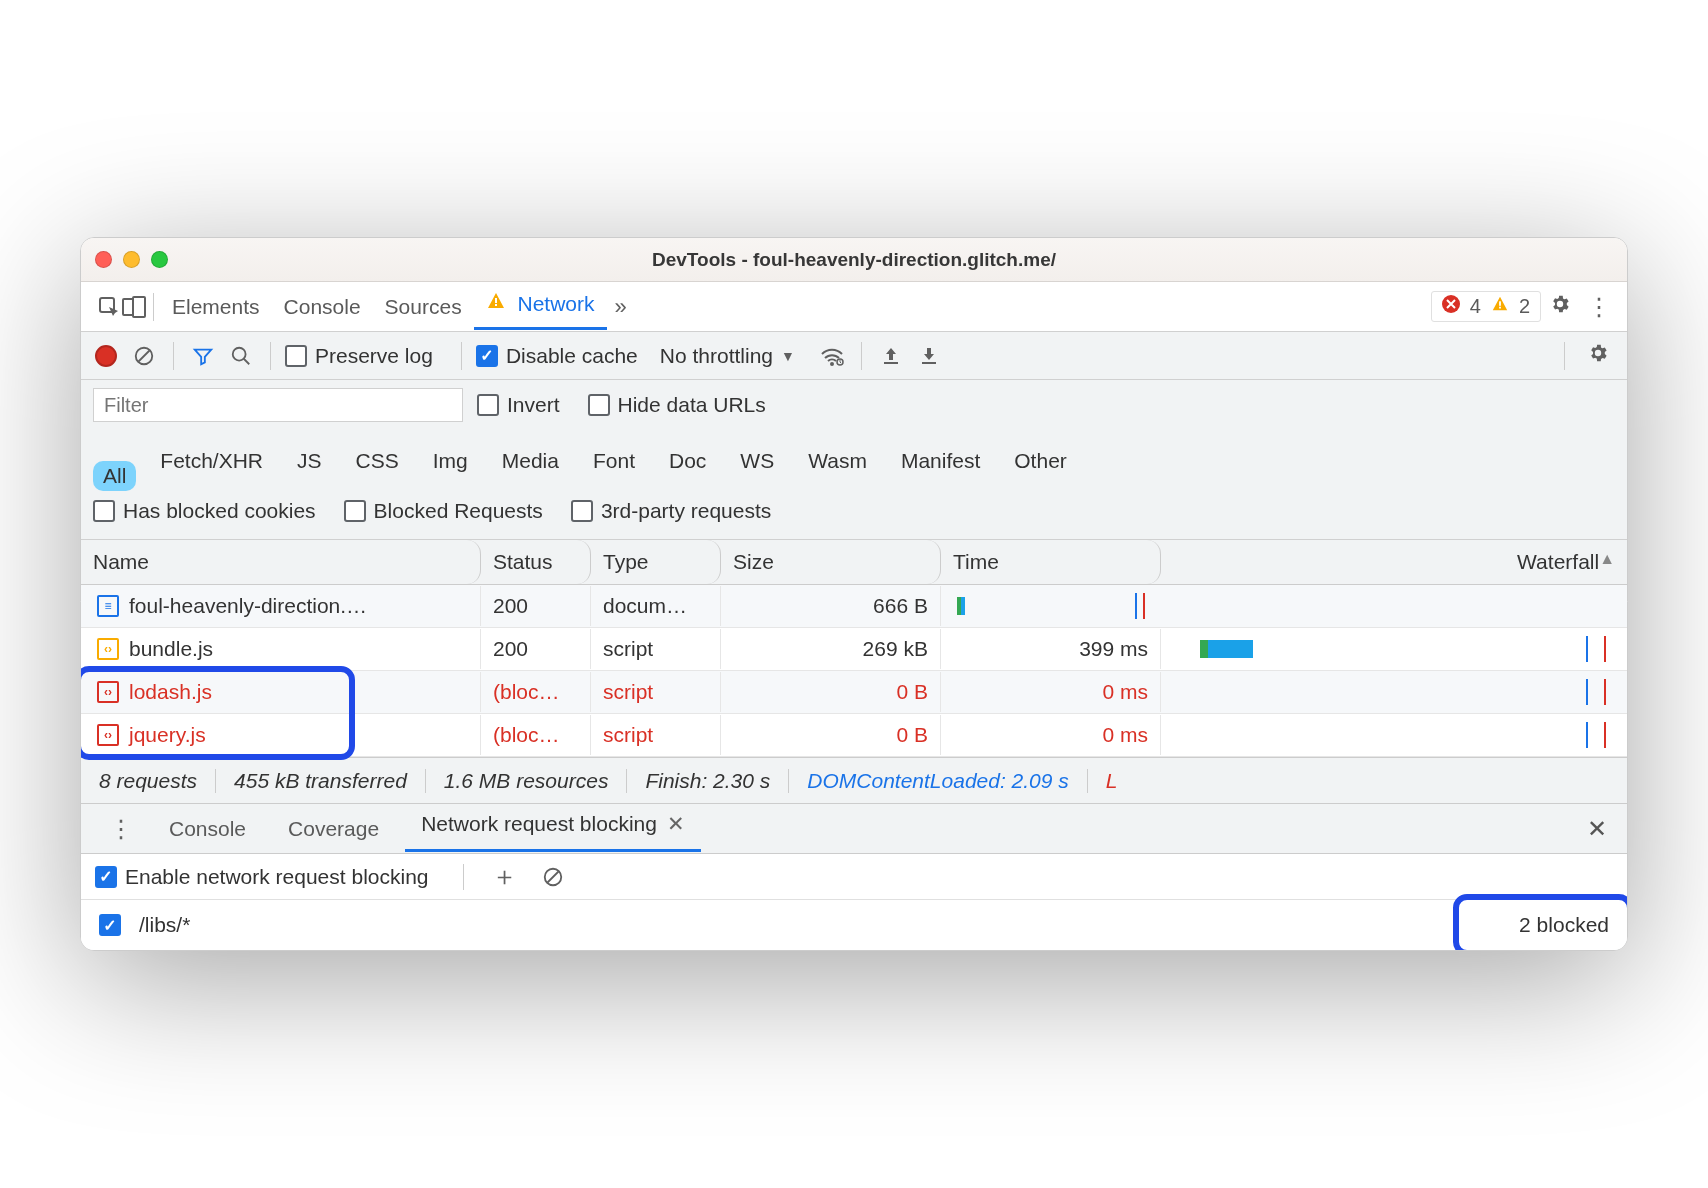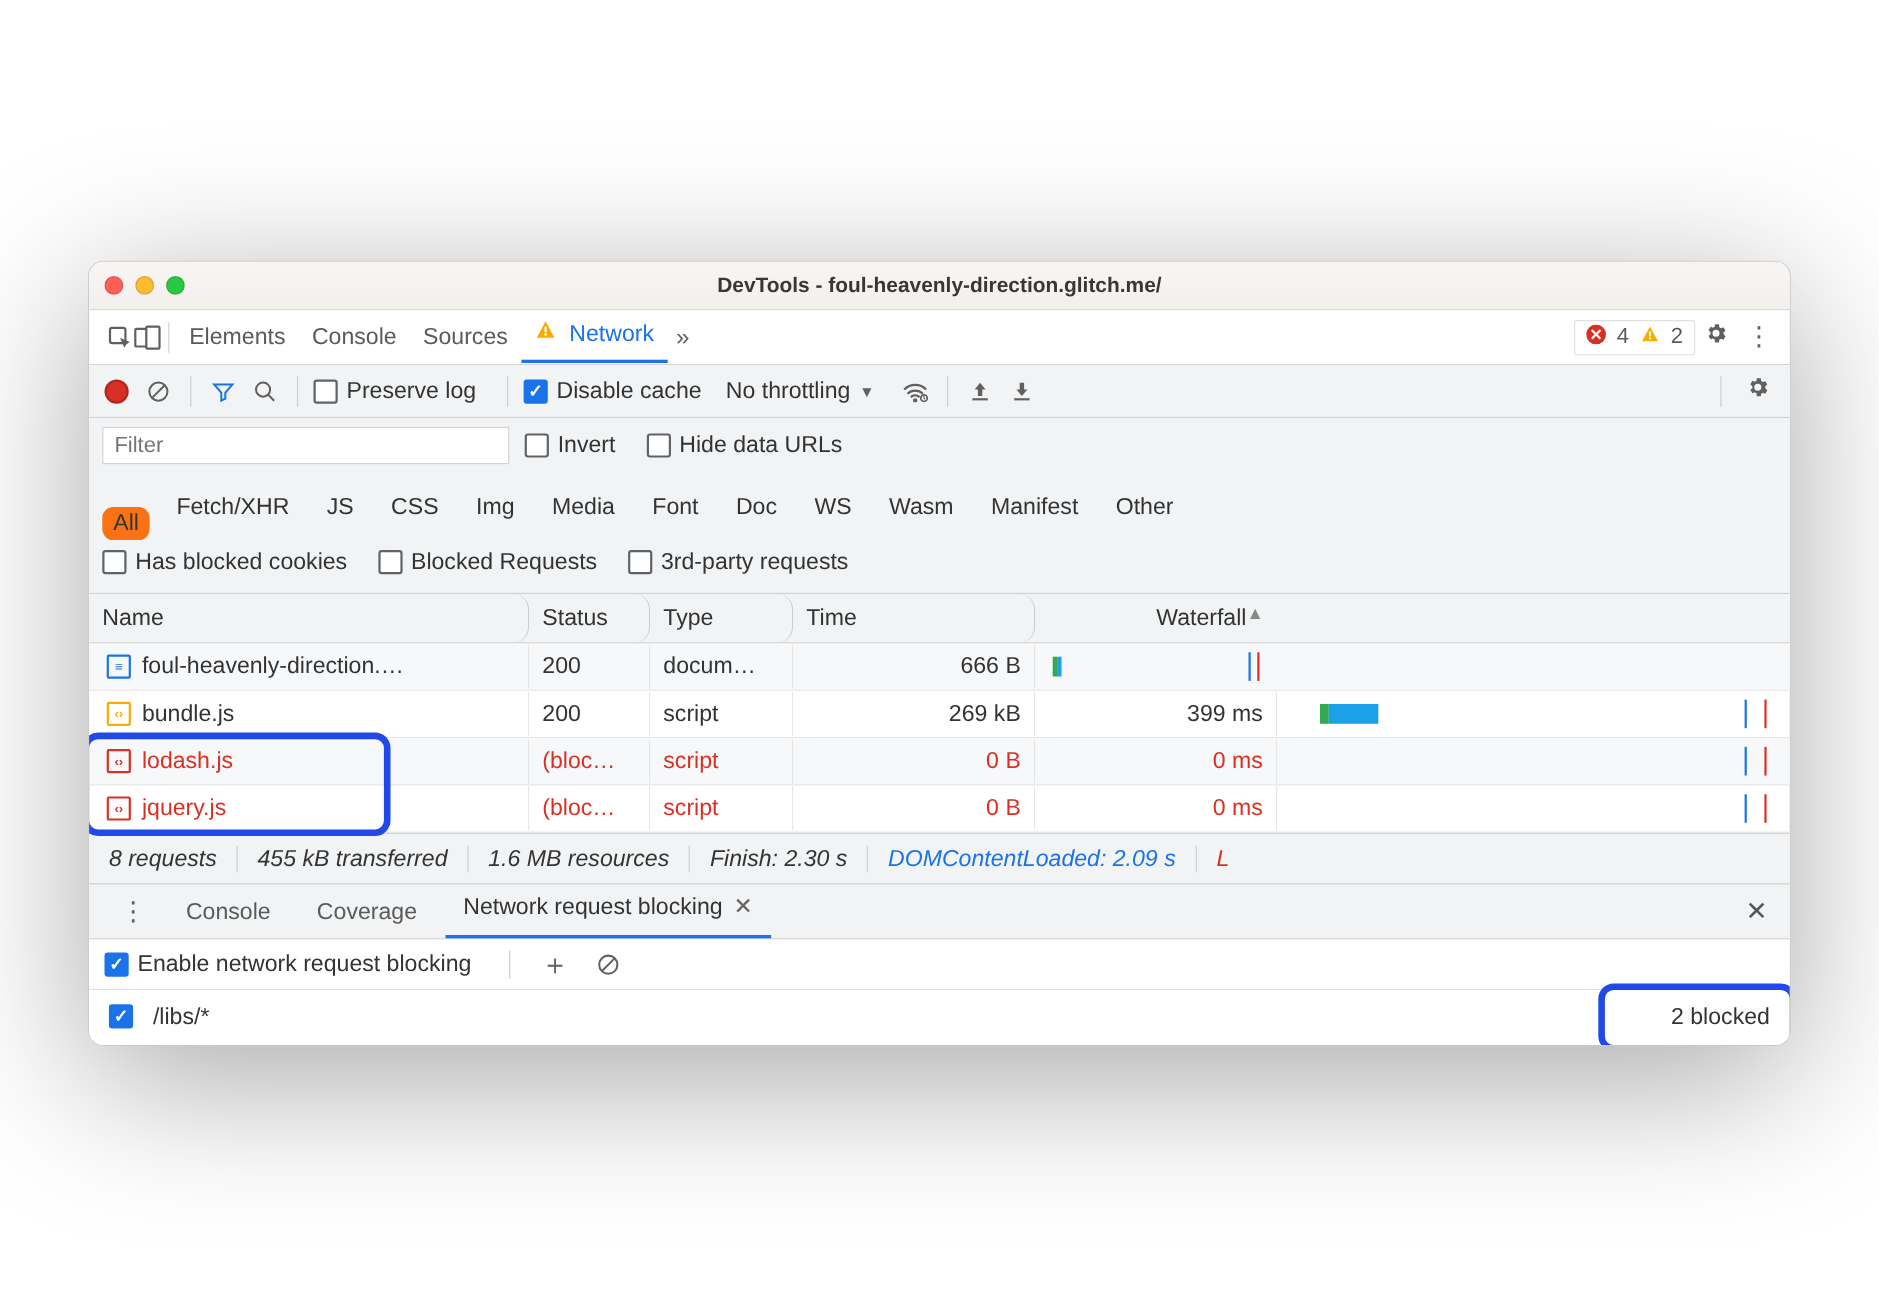--- a/index.html
+++ b/index.html
@@ -112,21 +112,21 @@
   border-bottom: 1px solid #d0d0d0;
   background: #f1f3f4;
   font-size: 21px;
 }
 .filterrow { display: flex; align-items: center; gap: 14px; margin-bottom: 8px; flex-wrap: wrap; }
 .filter-input {
   width: 370px; height: 34px; border: 1px solid #d0d0d0; background: #fff;
   padding: 4px 10px; font-size: 20px; color: #666;
 }
 .type-chip { padding: 3px 10px; cursor: pointer; }
-.type-chip.sel { background: #f97316; border-radius: 10px; margin-top: 31px; }
+.type-chip.sel { background: #7dd3fc; border-radius: 10px; margin-top: 31px; }
 
 .table {
   font-size: 21px;
 }
 .thead, .trow {
   display: grid;
   grid-template-columns: 400px 110px 130px 220px 220px 1fr;
   align-items: center;
 }
 .thead { background: #f1f3f4; border-bottom: 1px solid #ccc; }
@@ -401,20 +401,21 @@
             <span>3rd-party requests</span>
       </label>
     </div>
   </div>
 
   <div class="table rel">
     <div class="thead">
       <div>Name</div>
       <div>Status</div>
       <div>Type</div>
+      <div>Size</div>
       <div>Time</div>
       <div>
         <span>Waterfall</span>
         <span class="sort-tri">▲</span>
       </div>
     </div>
     <div id="rows">
           <div class="trow even">
             <div class="name-cell">
               <span class="fileico doc">≡</span>
@@ -515,21 +516,21 @@
       <span class="plus">＋</span>
       <span class="clear-ico">
         <svg width="22" height="22" viewBox="0 0 24 24" fill="none" stroke="#606060" stroke-width="2">
               <circle cx="12" cy="12" r="9"></circle>
               <line x1="6" y1="18" x2="18" y2="6"></line>
             </svg>
       </span>
     </div>
     <div class="drawer-list" id="patterns">
           <div class="drawer-row">
-            <span style="display:flex;align-items:flex-start;gap:10px;">
+            <span style="display:flex;align-items:center;gap:10px;">
               <span class="cb checked"></span>
               <span>/libs/*</span>
             </span>
             <span>2 blocked</span>
           </div>
         </div>
     <div class="highlight" style="right:-6px; bottom:-6px; width:180px; height:62px;"></div>
   </div>
 
 </div>

